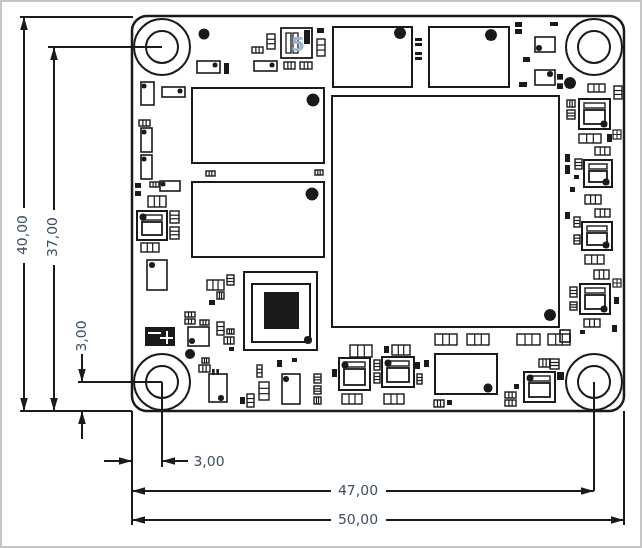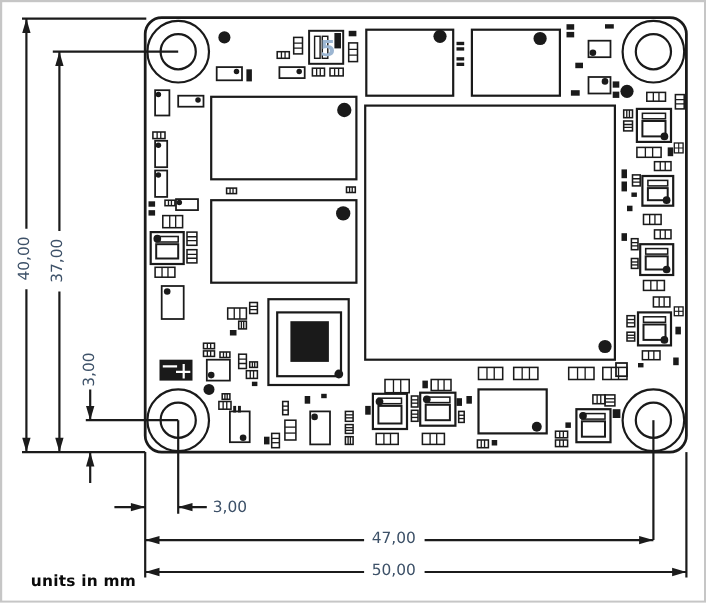--- a/index.html
+++ b/index.html
@@ -391,14 +391,13 @@
       <line x1="384" y1="489" x2="592" y2="489" stroke="#1b1b1b" stroke-width="2"></line>
       <polygon points="130,489 143,485.2 143,492.8" fill="#1b1b1b"></polygon>
       <polygon points="592,489 579,485.2 579,492.8" fill="#1b1b1b"></polygon>
       <text x="356" y="488" fill="#3d5168" font-size="14" font-family="&quot;DejaVu Sans&quot;, sans-serif" text-anchor="middle" dominant-baseline="central" transform="">47,00</text>
       <line x1="130" y1="518" x2="329" y2="518" stroke="#1b1b1b" stroke-width="2"></line>
       <line x1="384" y1="518" x2="622" y2="518" stroke="#1b1b1b" stroke-width="2"></line>
       <polygon points="130,518 143,514.2 143,521.8" fill="#1b1b1b"></polygon>
       <polygon points="622,518 609,514.2 609,521.8" fill="#1b1b1b"></polygon>
       <text x="356" y="517" fill="#3d5168" font-size="14" font-family="&quot;DejaVu Sans&quot;, sans-serif" text-anchor="middle" dominant-baseline="central" transform="">50,00</text>
     </svg>
-  <div class="units-note">units in mm</div>
 </div>
 
 </body></html>

